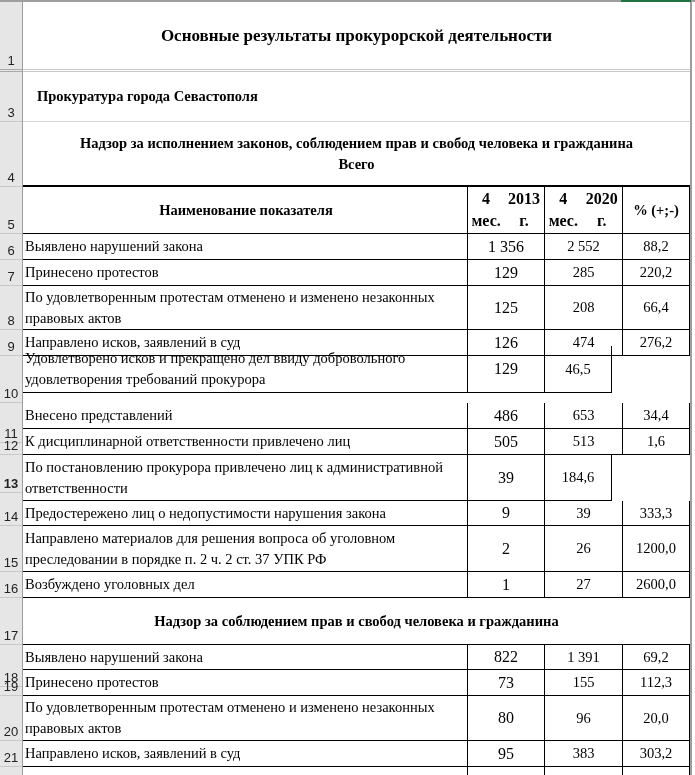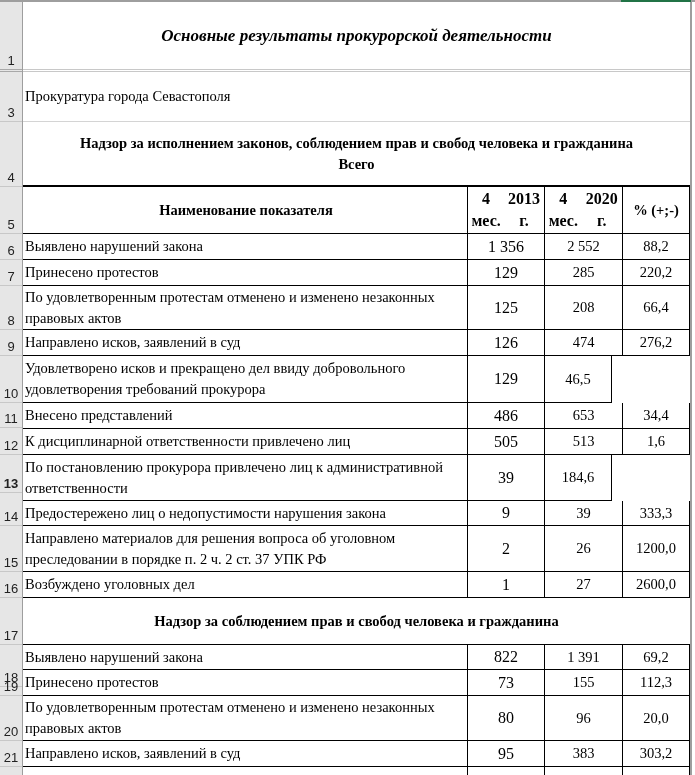--- a/index.html
+++ b/index.html
@@ -7,22 +7,22 @@
   .topbar { position:absolute; left:0; top:0; width:695px; height:2px; background:#9e9e9e; }
   .topbar .sel { position:absolute; left:621px; top:0; width:70px; height:2px; background:#217346; }
   .rowhdr { position:absolute; left:0; top:2px; width:22px; height:773px; background:#e6e6e6; border-right:1px solid #9e9e9e; }
   .rh { position:absolute; left:0; width:22px; font-family:"Liberation Sans", sans-serif; font-size:13px; color:#222; text-align:center; box-sizing:border-box; border-bottom:1px solid #c8c8c8; display:flex; align-items:flex-end; justify-content:center; padding-bottom:1px; }
   .rh.dbl { border-bottom:3px double #a8a8a8; }
   .rightedge { position:absolute; left:690px; top:2px; width:2px; height:773px; background:#9e9e9e; }
   .grid { position:absolute; left:23px; top:2px; width:667px; }
   .row { position:absolute; left:0; width:667px; box-sizing:border-box; }
   .plain { border-bottom:1px solid #d4d4d4; }
   .plain.dbl { border-bottom:3px double #c8c8c8; }
-  .title { font-weight:bold; font-size:17px; text-align:left; display:flex; align-items:center; justify-content:center;font-style:italic; }
-  .subtitle { font-weight:normal; font-size:14.5px; display:flex; align-items:center; padding-left:2px; }
+  .title { font-weight:bold; font-size:17px; text-align:left; display:flex; align-items:center; justify-content:center; }
+  .subtitle { font-weight:bold; font-size:14.5px; display:flex; align-items:center; padding-left:14px; }
   .section { font-weight:bold; font-size:14.5px; text-align:center; display:flex; justify-content:center; line-height:21px; flex-direction:column; }
   .section.bordered { border-bottom:2px solid #000; }
   .trow { display:flex; }
   .c { box-sizing:border-box; border-right:1.5px solid #000; border-bottom:1.5px solid #000; display:flex; align-items:center; }
   .c.a { width:445px; font-size:14.5px; padding-left:2px; line-height:21px; }
   .c.b { width:77px; justify-content:center; font-size:16px; }
   .c.cc { width:78px; justify-content:center; font-size:14.5px; }
   .c.d { width:67px; justify-content:center; font-size:14.5px; }
   .hdr .c { font-weight:bold; text-align:center; }
   .hdr .c.a { justify-content:center; font-size:14.5px; }
@@ -39,21 +39,21 @@
 <div class="rowhdr">
   <div class="rh dbl" style="top:0;height:70px;">1</div>
   <div class="rh" style="top:70px;height:50px;">3</div>
   <div class="rh" style="top:120px;height:65px;">4</div>
   <div class="rh" style="top:185px;height:47px;">5</div>
   <div class="rh" style="top:232px;height:26px;">6</div>
   <div class="rh" style="top:258px;height:26px;">7</div>
   <div class="rh" style="top:284px;height:44px;">8</div>
   <div class="rh" style="top:328px;height:26px;">9</div>
   <div class="rh" style="top:354px;height:47px;">10</div>
-  <div class="rh" style="top:400px;height:26px;">11</div>
+  <div class="rh" style="top:415px;height:26px;">11</div>
   <div class="rh" style="top:427px;height:26px;">12</div>
   <div class="rh" style="top:445px;height:46px;font-weight:bold;">13</div>
   <div class="rh" style="top:499px;height:25px;">14</div>
   <div class="rh" style="top:524px;height:46px;">15</div>
   <div class="rh" style="top:570px;height:26px;">16</div>
   <div class="rh" style="top:596px;height:47px;">17</div>
   <div class="rh" style="top:660px;height:25px;">18</div>
   <div class="rh" style="top:668px;height:26px;">19</div>
   <div class="rh" style="top:694px;height:45px;">20</div>
   <div class="rh" style="top:739px;height:26px;">21</div>
@@ -139,21 +139,21 @@
         <div class="c b">
           <span>126</span>
         </div>
         <div class="c cc">
           <span>474</span>
         </div>
         <div class="c d">
           <span>276,2</span>
         </div>
       </div>
-      <div class="row trow" style="top: 354px; height: 47px;">
+      <div class="row trow" style="top: 344px; height: 47px;">
         <div class="c a">
           <span>Удовлетворено исков и прекращено дел ввиду добровольного удовлетворения требований прокурора</span>
         </div>
         <div class="c b">
           <span>129</span>
         </div>
         <div class="c d">
           <span>46,5</span>
         </div>
       </div>

